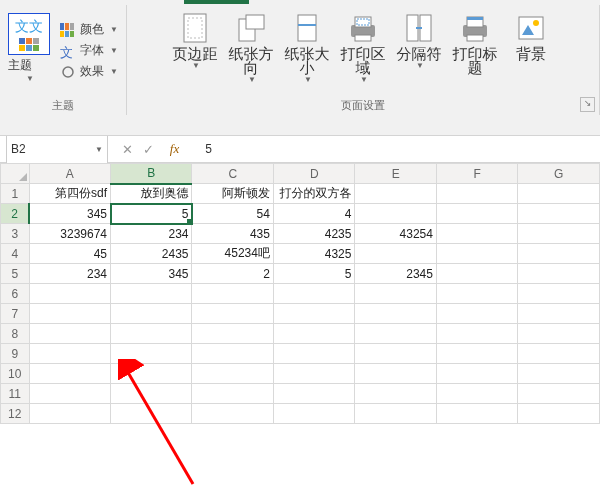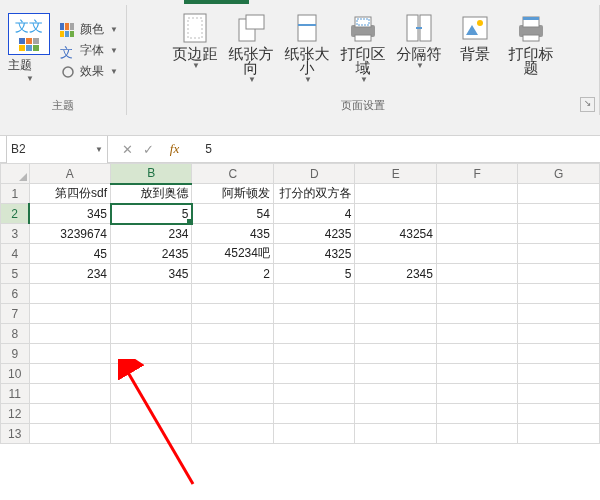--- a/index.html
+++ b/index.html
@@ -153,34 +153,34 @@
           <span class="ico"><svg width="34" height="34">
                 <rect x="5" y="4" width="11" height="26" fill="#fff" stroke="#888"></rect>
                 <rect x="18" y="4" width="11" height="26" fill="#fff" stroke="#888"></rect>
                 <path d="M14 17 h6" stroke="#5b9bd5" stroke-width="2"></path>
               </svg></span>
           <span class="lbl">分隔符</span>
             <span class="drop">▼</span>
         </div>
         <div class="big-btn">
           <span class="ico"><svg width="34" height="34">
-                <rect x="5" y="6" width="24" height="22" fill="#fff" stroke="#888"></rect>
-                <polygon points="8,24 14,14 20,24" fill="#5b9bd5"></polygon>
-                <circle cx="22" cy="12" r="3" fill="#ffc000"></circle>
-              </svg></span>
-          <span class="lbl">背景</span>
-        </div>
-        <div class="big-btn">
-          <span class="ico"><svg width="34" height="34">
                 <rect x="5" y="14" width="24" height="12" rx="2" fill="#999"></rect>
                 <rect x="9" y="6" width="16" height="10" fill="#fff" stroke="#888"></rect>
                 <rect x="9" y="6" width="16" height="3" fill="#5b9bd5"></rect>
                 <rect x="9" y="24" width="16" height="6" fill="#fff" stroke="#888"></rect>
               </svg></span>
           <span class="lbl">打印标题</span>
+        </div>
+        <div class="big-btn">
+          <span class="ico"><svg width="34" height="34">
+                <rect x="5" y="6" width="24" height="22" fill="#fff" stroke="#888"></rect>
+                <polygon points="8,24 14,14 20,24" fill="#5b9bd5"></polygon>
+                <circle cx="22" cy="12" r="3" fill="#ffc000"></circle>
+              </svg></span>
+          <span class="lbl">背景</span>
         </div>
       </div>
       <div class="group-label dl">
         <span>页面设置</span>
         <span class="dlaunch">↘</span>
       </div>
     </div>
   </div>
 </div>
 
@@ -335,30 +335,20 @@
         <tr>
           <th class="rowh">12</th>
           <td></td>
           <td></td>
           <td></td>
           <td></td>
           <td></td>
           <td></td>
           <td></td>
         </tr>
-        <tr>
-          <th class="rowh">13</th>
-          <td></td>
-          <td></td>
-          <td></td>
-          <td></td>
-          <td></td>
-          <td></td>
-          <td></td>
-        </tr>
       </tbody>
   </table>
 
   <svg class="arrow" width="90" height="130">
     <defs>
         <marker id="ah" markerWidth="12" markerHeight="12" refX="2" refY="6" orient="auto">
           <polygon points="0,0 12,6 0,12" fill="#ff0000"></polygon>
         </marker>
       </defs>
     <line x1="75" y1="125" x2="8" y2="10" stroke="#ff0000" stroke-width="3" marker-end="url(#ah)"></line>

